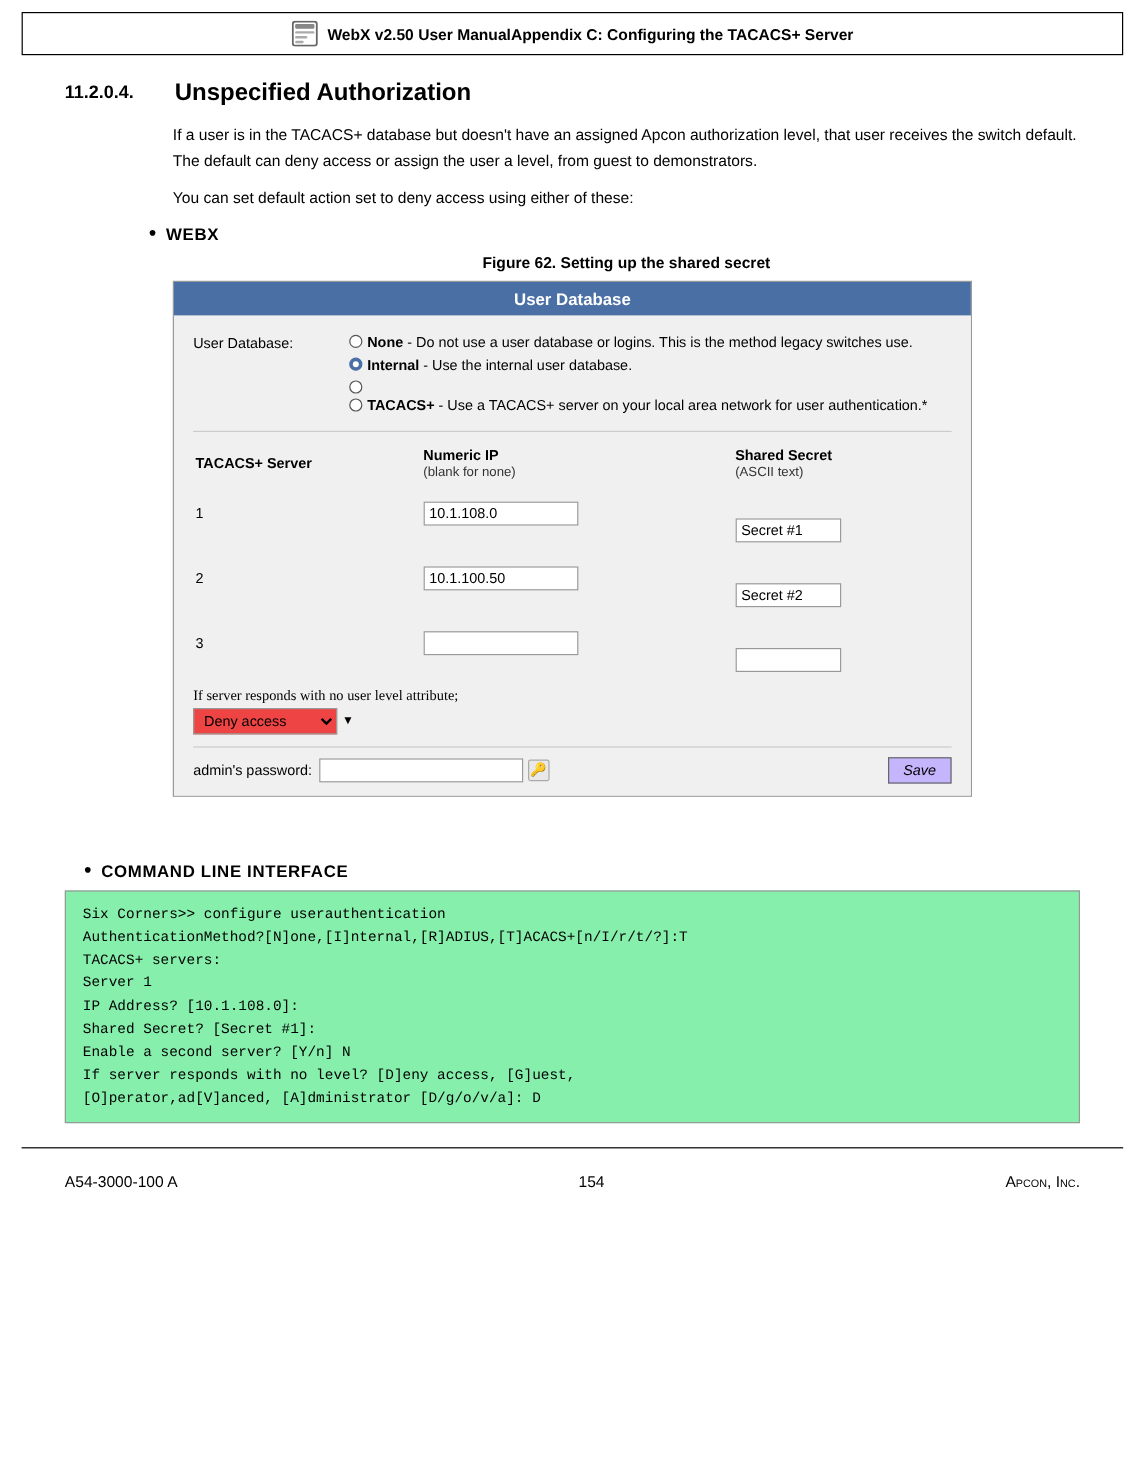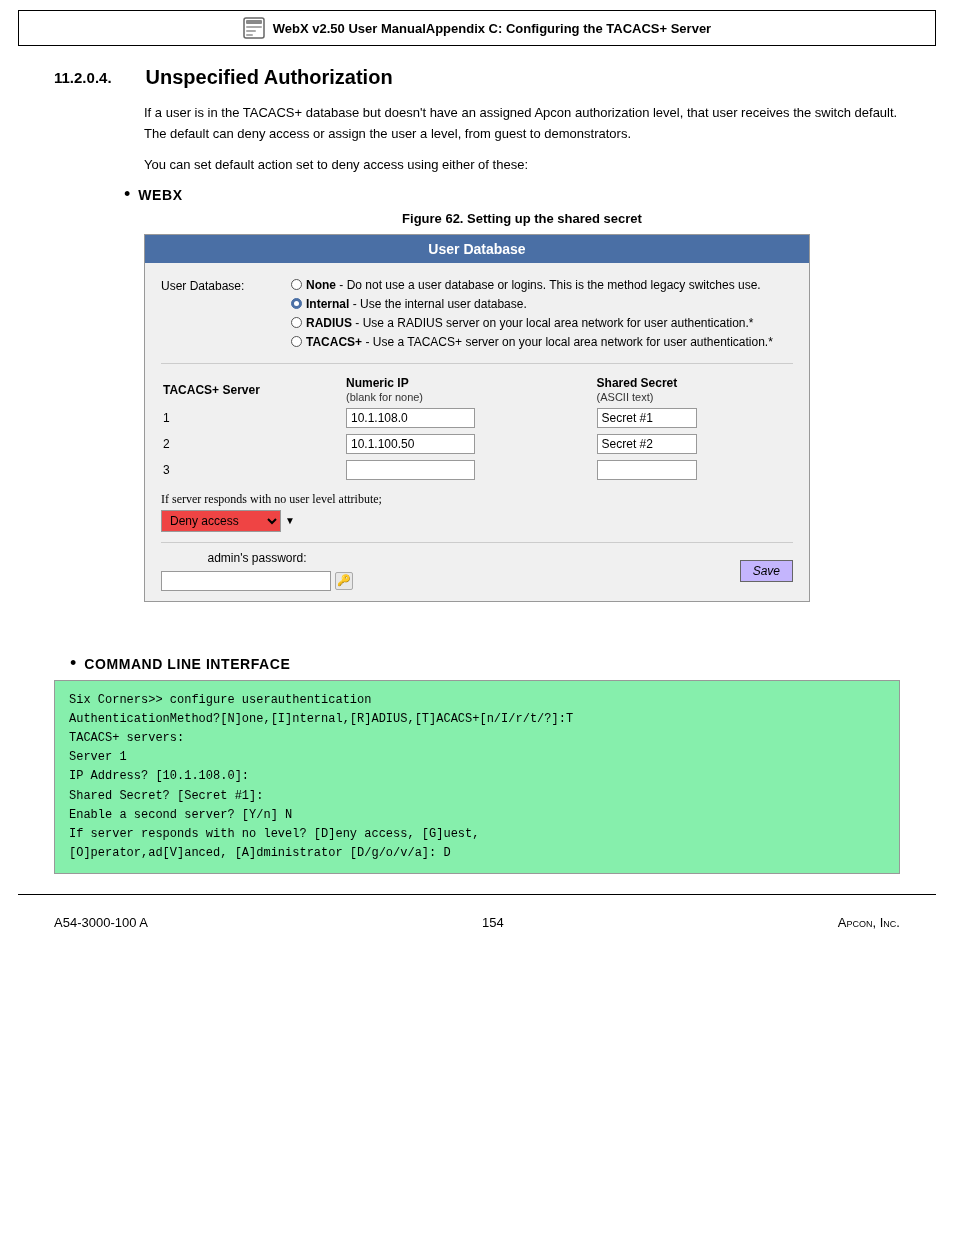--- a/index.html
+++ b/index.html
@@ -198,21 +198,22 @@
     }
     .tacacs-table input[type="text"] {
       border: 1px solid #999;
       background: white;
       padding: 1px 4px;
       font-size: 12px;
       height: 20px;
       width: 129px;
     }
     .tacacs-table input.secret-input {
-      width: 100px;
+      width: 88px;
+      margin-top: 28px;
     }
 
     .deny-row {
       font-size: 12px;
       margin-top: 6px;
       margin-bottom: 10px;
     }
     .deny-row label {
       display: block;
       margin-bottom: 3px;
@@ -238,21 +239,20 @@
       align-items: center;
       justify-content: space-between;
       padding-top: 8px;
       border-top: 1px solid #ccc;
     }
     .admin-left {
       display: flex;
       align-items: center;
       gap: 6px;
       font-size: 12px;
-      flex-direction: column;
     }
     .admin-left label {
       font-size: 12px;
     }
     .password-field {
       display: flex;
       align-items: center;
       gap: 4px;
     }
     .password-field input {
@@ -381,21 +381,20 @@
             <span class="option-text"><strong>None</strong> - Do not use a user database or logins. This is the method legacy switches use.</span>
           </div>
 
           <div class="ui-option-row">
             <span class="radio-circle selected"></span>
             <span class="option-text"><strong>Internal</strong> - Use the internal user database.</span>
           </div>
 
           <div class="ui-option-row">
             <span class="radio-circle"></span>
-            <span class="option-text"><strong>RADIUS</strong> - Use a RADIUS server on your local area network for user authentication.*</span>
           </div>
 
           <div class="ui-option-row">
             <span class="radio-circle"></span>
             <span class="option-text"><strong>TACACS+</strong> - Use a TACACS+ server on your local area network for user authentication.*</span>
           </div>
         </div>
       </div>
 
       <table class="tacacs-table">

